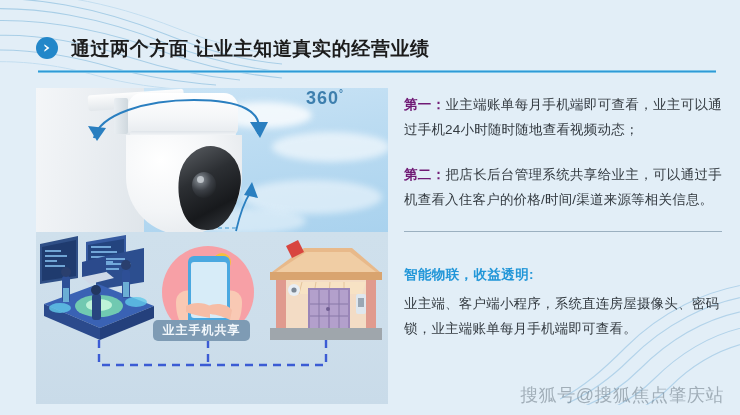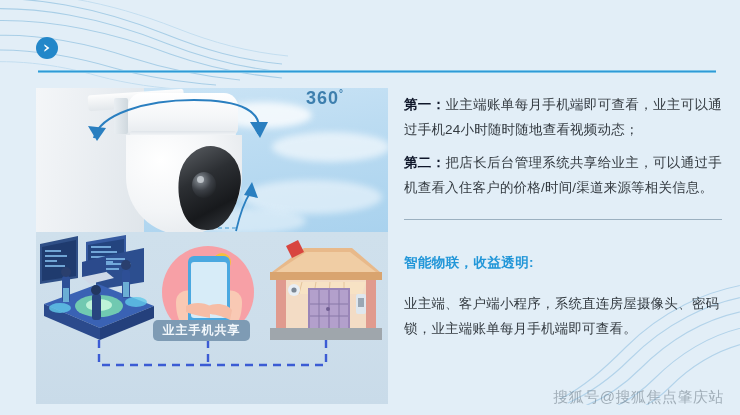--- a/index.html
+++ b/index.html
@@ -203,54 +203,54 @@
     top: 92px;
     width: 318px;
   }
   .para {
     font-size: 13.5px;
     line-height: 25px;
     color: #333a40;
     letter-spacing: .2px;
     text-align: justify;
   }
-  .para + .para { margin-top: 8px; }
+  .para + .para { margin-top: 20px; }
   .lead {
-    color: #0f172a;
+    color: #701a75;
     font-weight: bold;
   }
   .divider {
     margin: 19px 0 0 0;
     height: 1px;
     background: #9bb0c0;
     width: 100%;
   }
   .sub-block { margin-top: 25px; }
   .sub-head {
     font-size: 13.5px;
     font-weight: bold;
     color: #2196d8;
     letter-spacing: .4px;
     line-height: 22px;
     margin-top: 32px;
   }
   .sub-body {
-    margin-top: 17px;
+    margin-top: 5px;
     font-size: 13.5px;
     line-height: 25px;
     color: #333a40;
     letter-spacing: .2px;
   }
 
   
   .watermark {
     position: absolute;
     right: 16px;
     bottom: 8px;
-    font-size: 15px;
+    font-size: 18px;
     color: #6d7b86;
     opacity: .55;
     letter-spacing: .5px;
     white-space: nowrap;
   }
 </style>
 </head>
 <body>
 
 <svg class="deco deco-tl" width="300" height="100">
@@ -277,20 +277,21 @@
   </g>
 </svg>
 
 <div class="header">
   <div class="header-row">
     <span class="bullet-icon">
       <svg width="12" height="12" viewBox="0 0 12 12">
         <path d="M3.4 2.2 L8.4 6 L3.4 9.8 L3.4 7.9 L5.9 6 L3.4 4.1 Z" fill="#ffffff"></path>
       </svg>
     </span>
+    <span class="page-title">通过两个方面 让业主知道真实的经营业绩</span>
   </div>
   <div class="title-rule"></div>
 </div>
 
 <div class="media-col">
 
   <div class="photo-frame">
     <span class="cloud" style="left:180px;top:14px;width:96px;height:26px;"></span>
     <span class="cloud" style="left:236px;top:44px;width:118px;height:30px;opacity:.6;"></span>
     <span class="cloud" style="left:206px;top:92px;width:140px;height:34px;opacity:.5;"></span>

